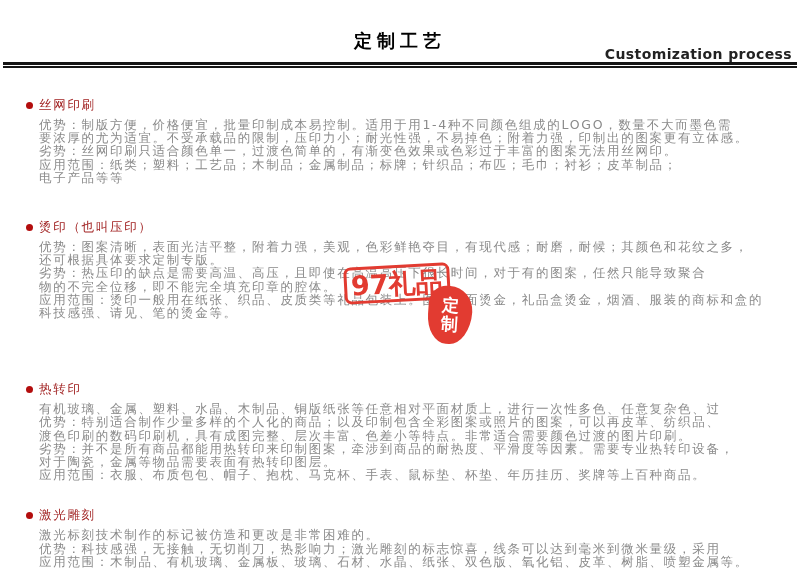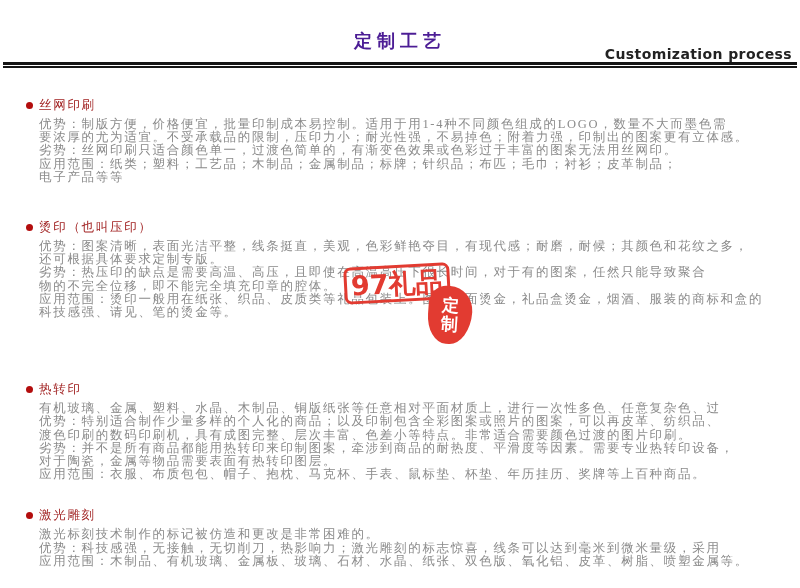--- a/index.html
+++ b/index.html
@@ -15,21 +15,21 @@
   }
 
   
   .header { position: relative; height: 69px; }
   .page-title {
     padding-top: 29px;
     text-align: center;
     font-size: 18px;
     font-weight: bold;
     letter-spacing: 5px;
-    color: #4c1d95;
+    color: #000000;
   }
   .page-subtitle {
     position: absolute;
     right: 8px;
     top: 46px;
     font-size: 14px;
     font-weight: bold;
     letter-spacing: 0.4px;
     color: #222222;
   }
@@ -64,21 +64,20 @@
     letter-spacing: 1.7px;
     white-space: nowrap;
   }
   .sec-body { margin-left: 13px; }
   .line {
     font-size: 12.5px;
     line-height: 13.2px;
     color: #8a8a8a;
     letter-spacing: 1.7px;
     white-space: nowrap;
-    font-family: Liberation Serif, serif;
   }
 
   
   .watermark { position: absolute; left: 0; top: 0; width: 100%; height: 100%; pointer-events: none; }
   .wm-box {
     position: absolute;
     left: 344px;
     top: 265px;
     padding: 0 4px;
     border: 3px solid #e23b31;
@@ -141,21 +140,21 @@
         <div class="line">电子产品等等</div>
       </div>
     </section>
 
     <section class="s2">
       <div class="sec-title-row">
         <span class="bullet"></span>
         <span class="sec-title">烫印（也叫压印）</span>
       </div>
       <div class="sec-body">
-        <div class="line">优势：图案清晰，表面光洁平整，线条挺直，美观，色彩鲜艳夺目，有现代感；耐磨，耐候；其颜色和花纹之多，</div>
+        <div class="line">优势：图案清晰，表面光洁平整，附着力强，美观，色彩鲜艳夺目，有现代感；耐磨，耐候；其颜色和花纹之多，</div>
         <div class="line">还可根据具体要求定制专版。</div>
         <div class="line">劣势：热压印的缺点是需要高温、高压，且即使在高温高压下很长时间，对于有的图案，任然只能导致聚合</div>
         <div class="line">物的不完全位移，即不能完全填充印章的腔体。</div>
         <div class="line">应用范围：烫印一般用在纸张、织品、皮质类等礼品包装上。图书封面烫金，礼品盒烫金，烟酒、服装的商标和盒的</div>
         <div class="line">科技感强、请见、笔的烫金等。</div>
       </div>
     </section>
 
     <section class="s3">
       <div class="sec-title-row">

